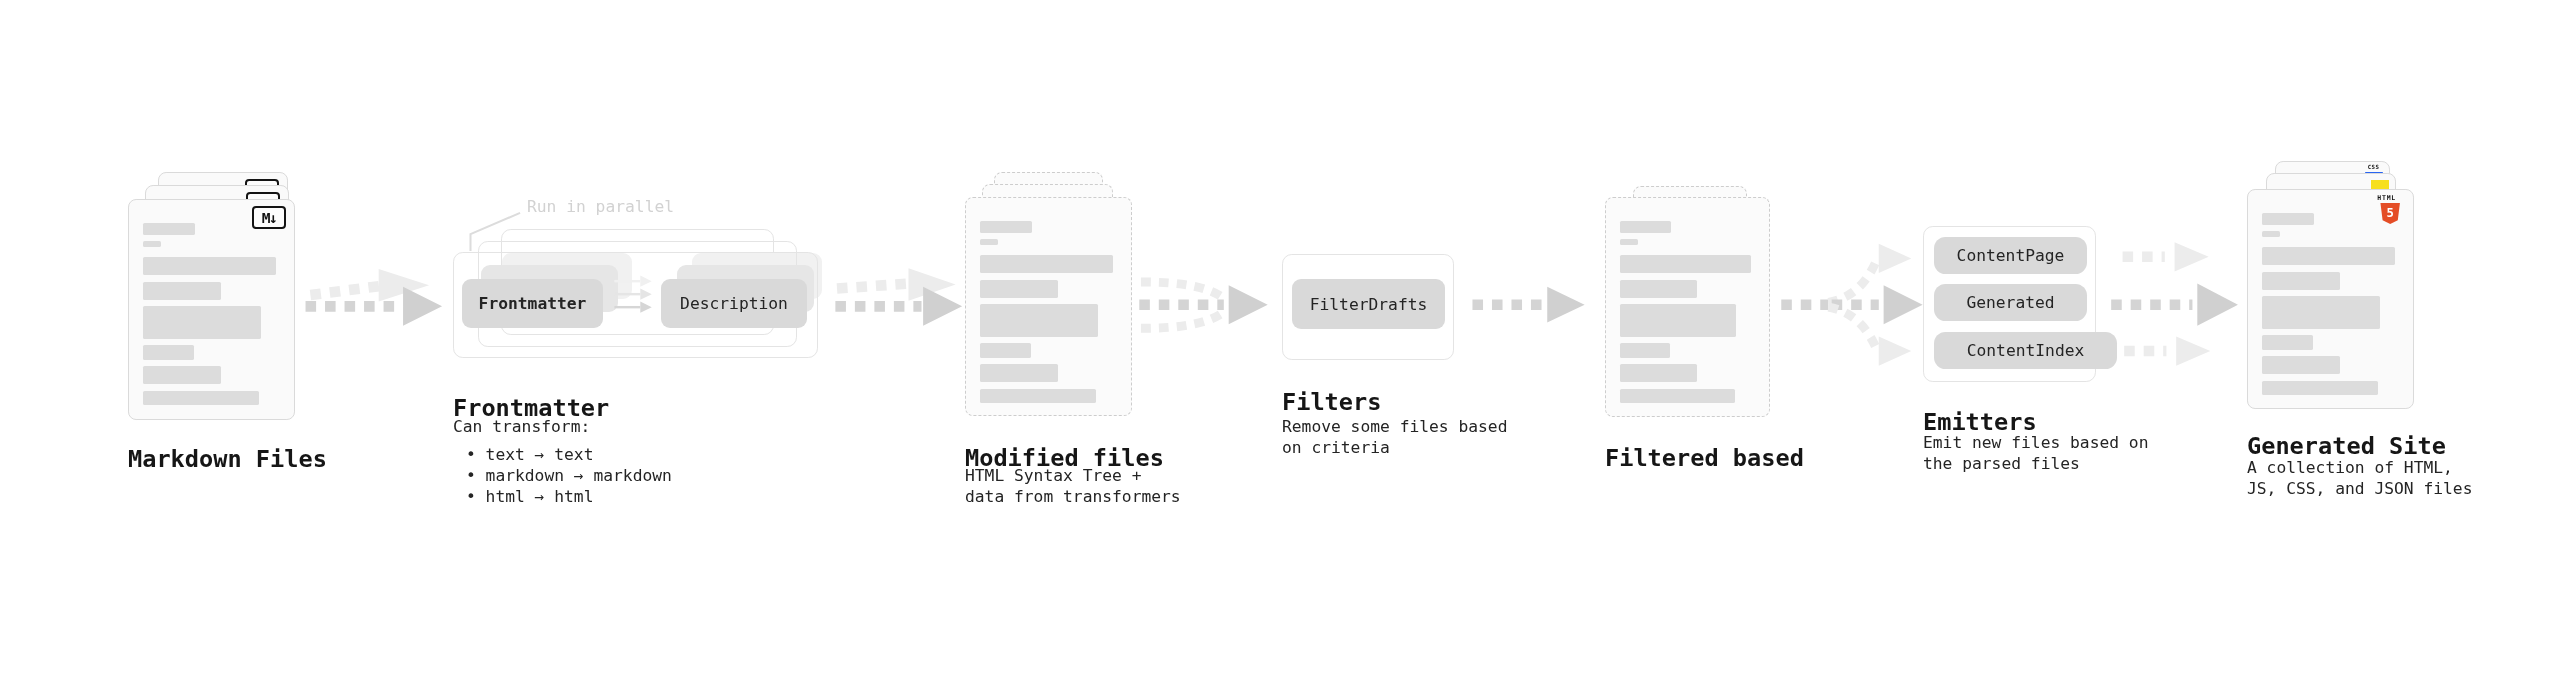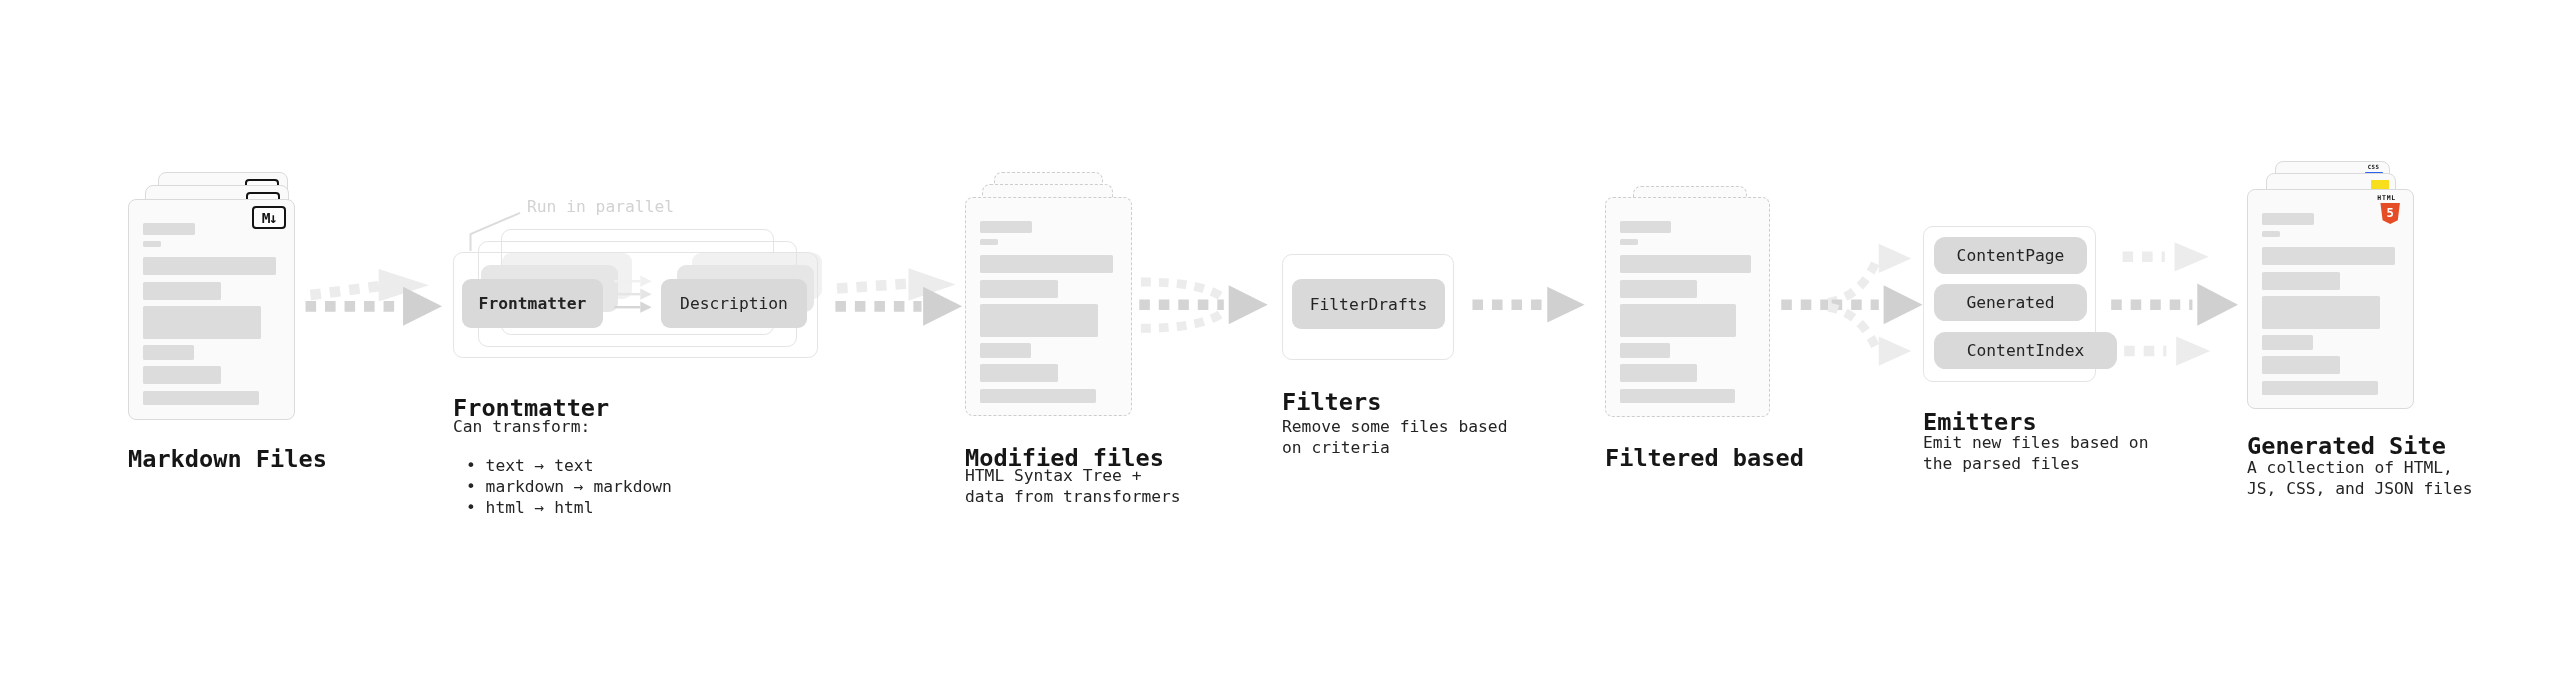--- a/index.html
+++ b/index.html
@@ -52,21 +52,21 @@
     display:flex;align-items:center;justify-content:center;
     font-size:16.3px;color:#242424;white-space:nowrap;
   }
   .pill.ghost1{background:#e6e6e6;}
   .pill.ghost2{background:#f1f1f1;}
   .pill.em{border-radius:11.4px;}
 
   
   .stage-title{position:absolute;font-size:23.6px;font-weight:600;color:#161616;white-space:nowrap;line-height:24.4px;}
   .stage-desc{position:absolute;font-size:16.3px;line-height:21px;color:#242424;white-space:nowrap;}
-  .bullets{margin-top:18px;}
+  .bullets{margin-top:7px;}
   .bullet{padding-left:13px;}
   .bullet::before{content:"• ";color:#242424;}
   .note{position:absolute;font-size:16.3px;color:#d2d2d2;white-space:nowrap;}
 
   
   .overlay{position:absolute;left:0;top:0;z-index:10;pointer-events:none;}
   .dl{fill:none;stroke-dasharray:13 11;stroke-width:13;}
   .dl.dark{stroke:#d4d4d4;}
   .dl.light{stroke:#ececec;}
   .curve{fill:none;stroke-dasharray:12 10;stroke-width:11;stroke:#ececec;}

